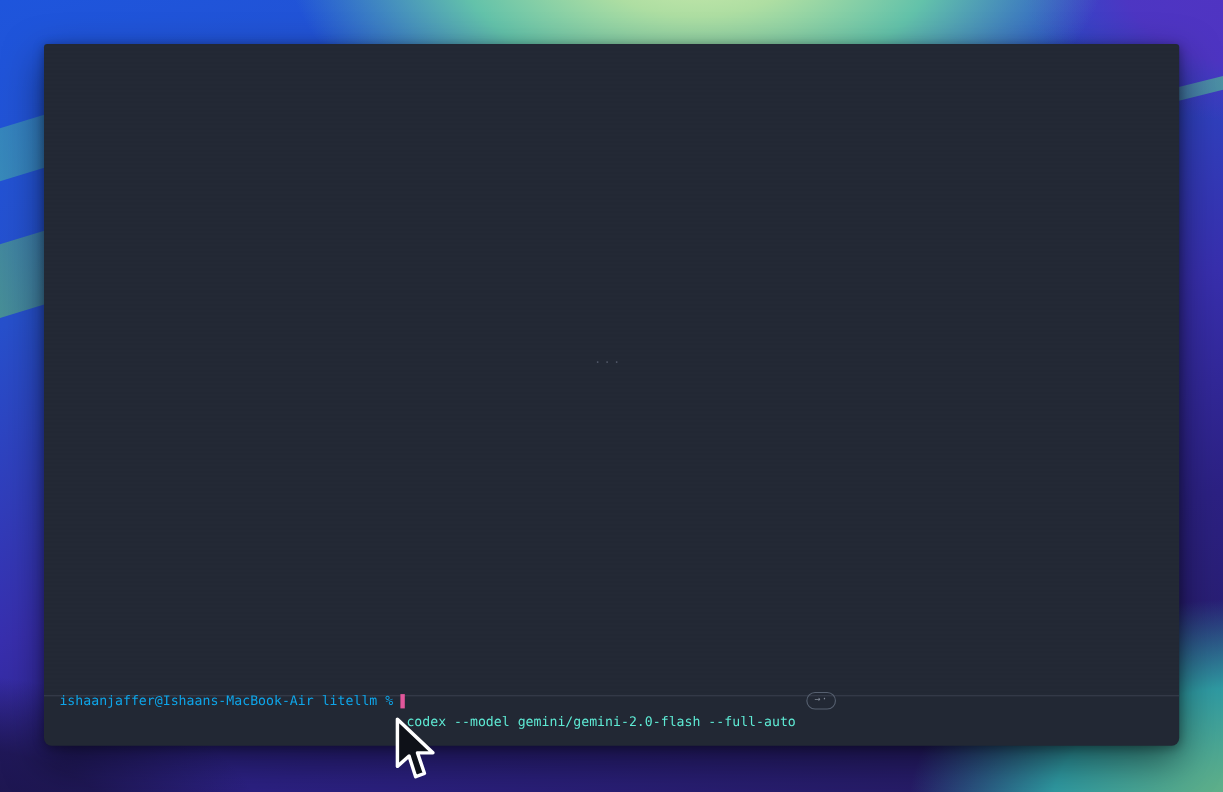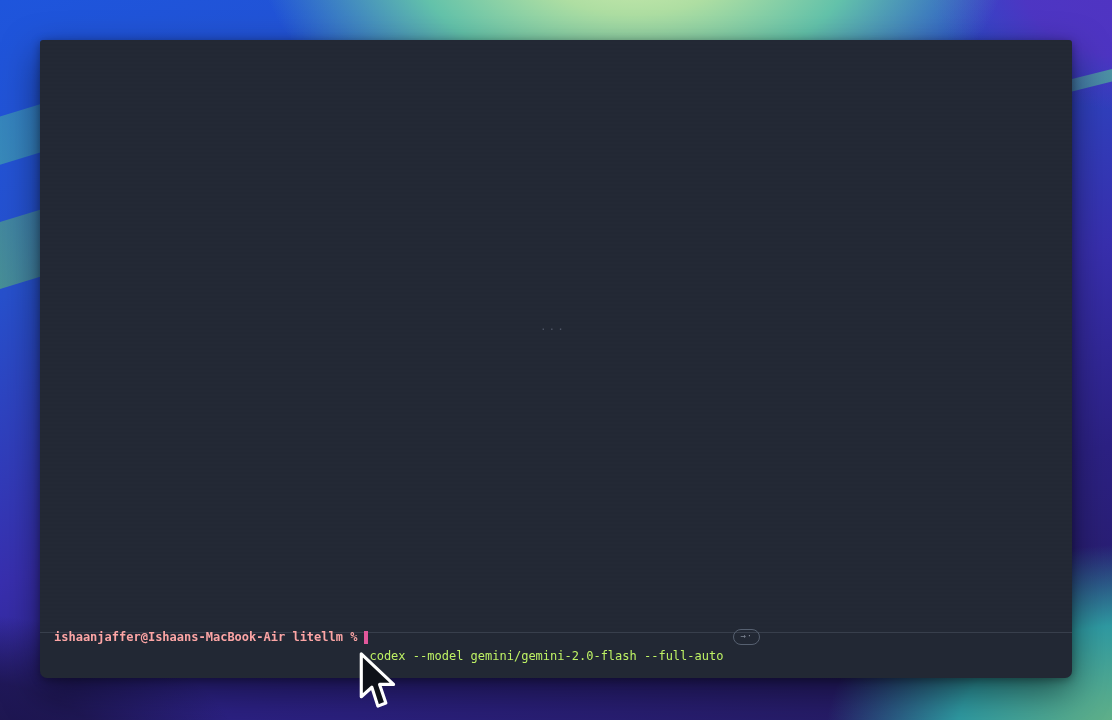--- a/index.html
+++ b/index.html
@@ -54,26 +54,26 @@
   }
   .term-divider {
     position: absolute; left: 0; right: 0; top: 592px; height: 1px;
     background: #383f4c;
   }
   .prompt-row {
     position: absolute; left: 14px; right: 10px; bottom: 14px;
     display: flex; align-items: center; white-space: nowrap;
     font-size: 12px; line-height: 16px;
   }
-  .prompt-text { font-weight: bold; color: #fca5a5; }
+  .prompt-text { font-weight: normal; color: #0ea5e9; }
   .cursor-bar {
     display: inline-block; width: 4px; height: 13px;
     background: #e2579b; margin-left: 7px; margin-right: 1px;
   }
-  .suggestion { font-weight: normal; color: #bef264; margin-top: 38px; }
+  .suggestion { font-weight: normal; color: #5eead4; margin-top: 38px; }
   .hint-badge {
     margin-left: 10px; font-size: 9px; line-height: 11px;
     color: #828a98; border: 1px solid #566070; border-radius: 8px;
     padding: 1px 6px 2px 6px; letter-spacing: 1px;
   }
 
   
   .pointer {
     position: absolute; left: 357px; top: 651px; width: 40px; height: 60px;
     pointer-events: none;

